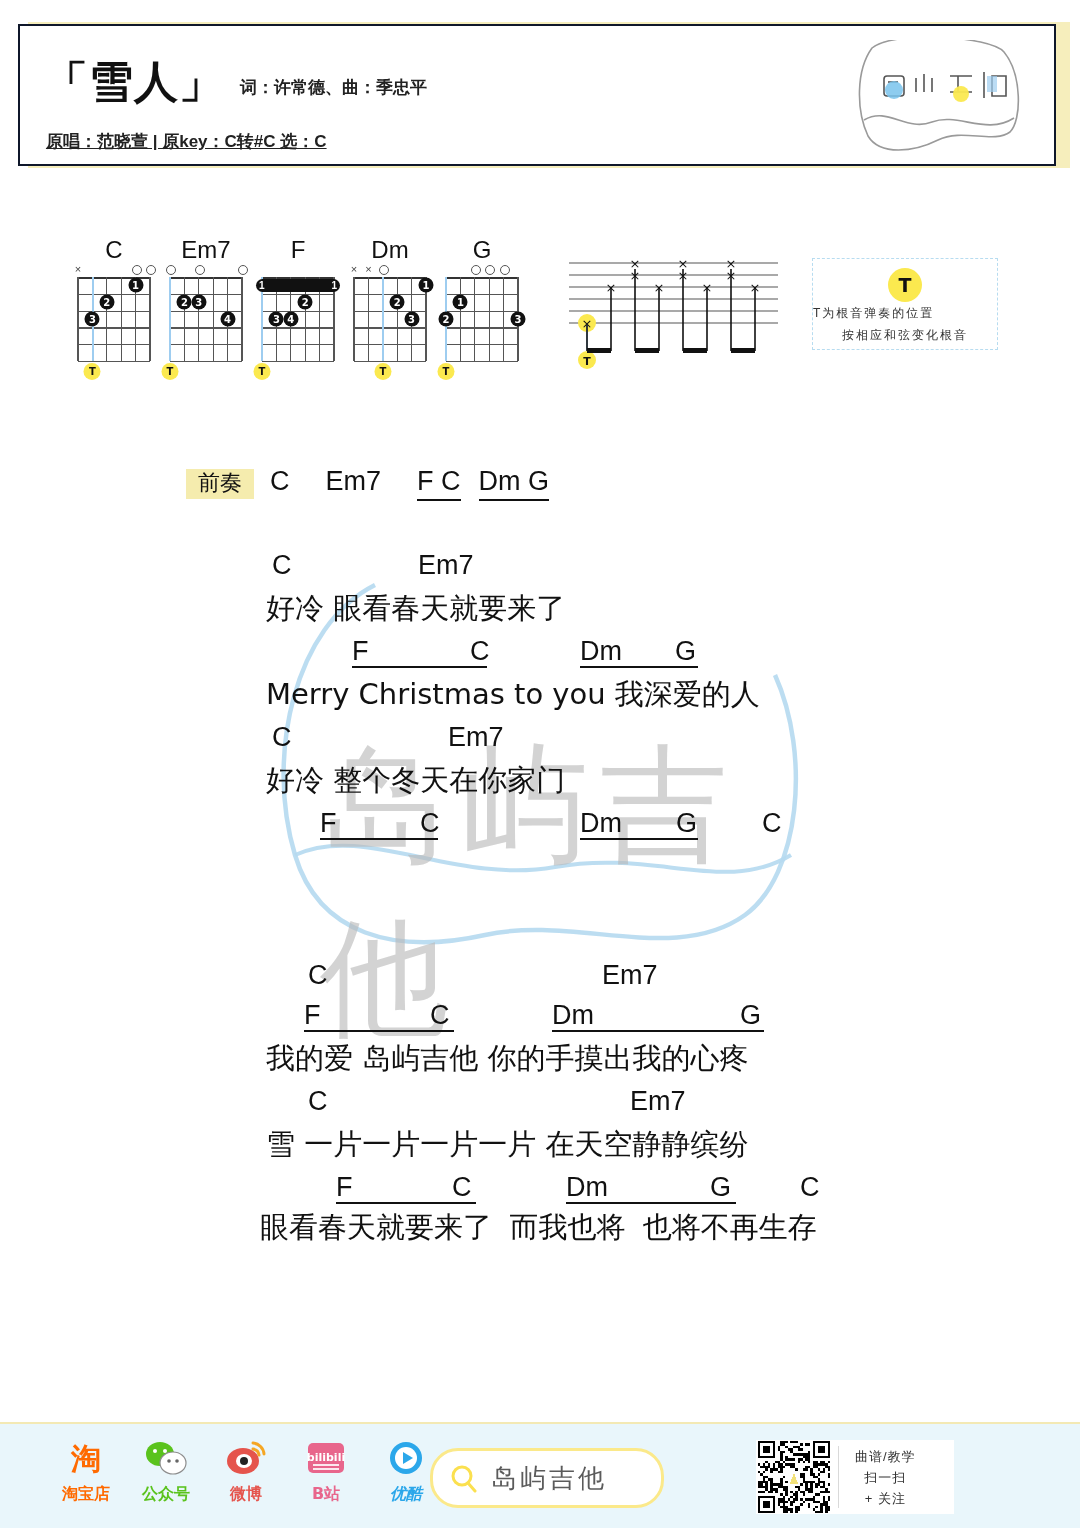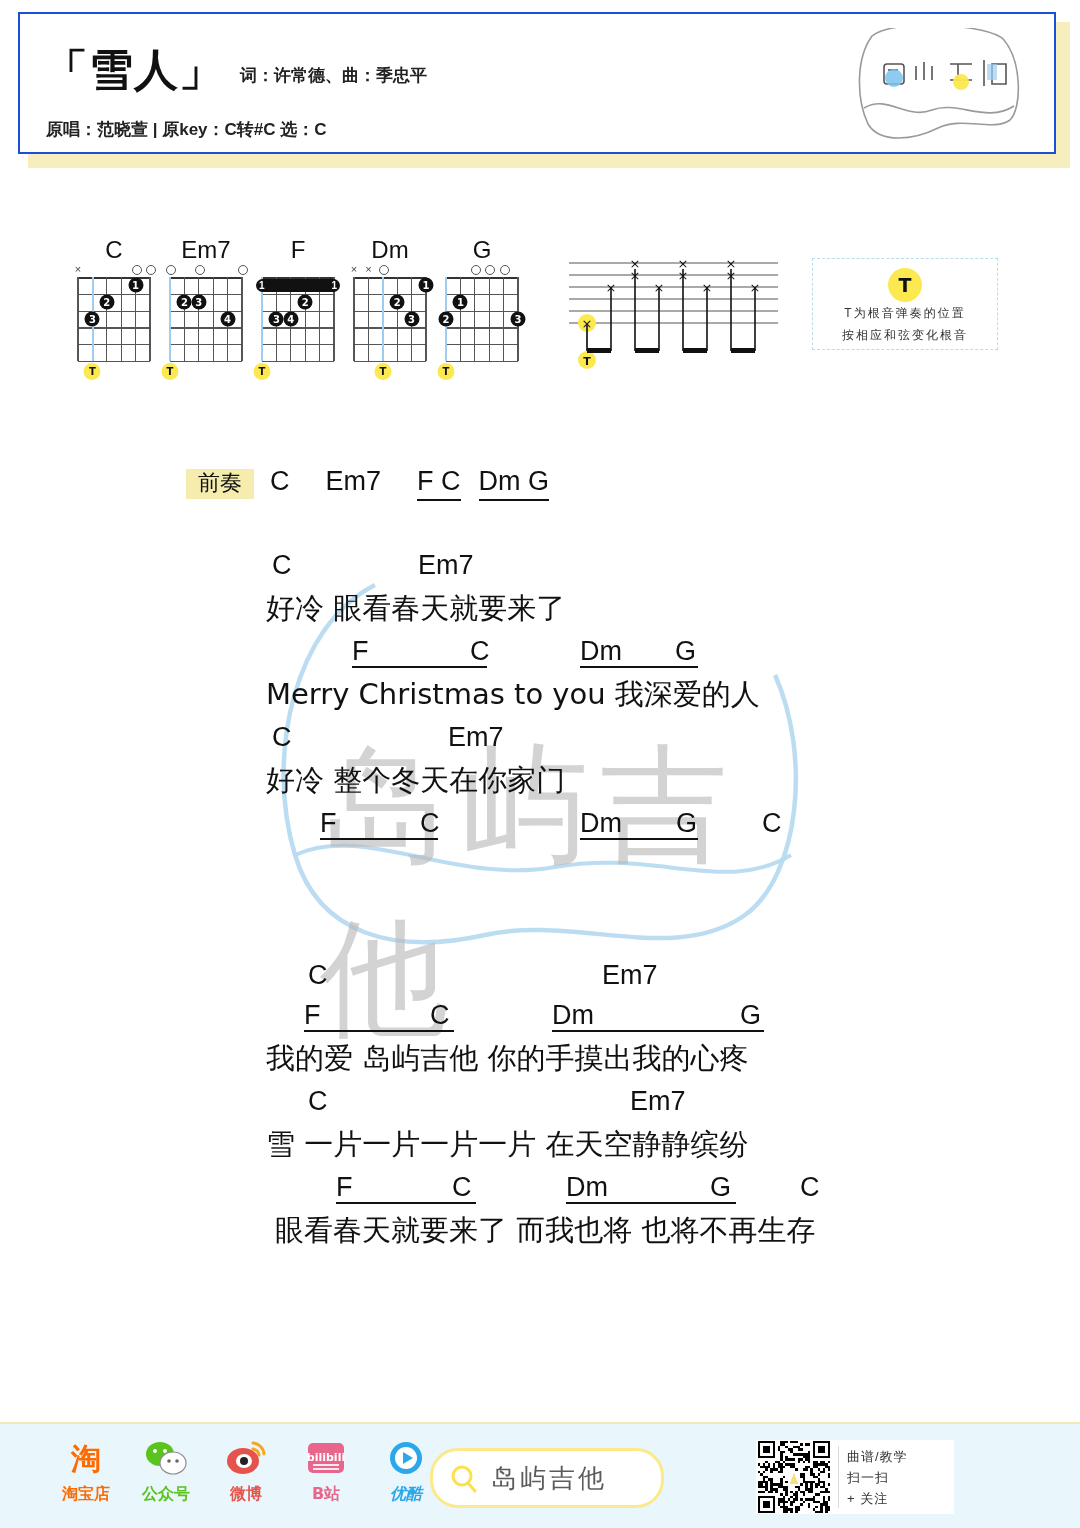--- a/index.html
+++ b/index.html
@@ -7,25 +7,25 @@
     width:1080px;height:1528px;
     background:#ffffff;
     font-family:"Liberation Sans","DejaVu Sans",sans-serif;
     position:relative;overflow:hidden;
   }
   .page{position:absolute;inset:0;}
 
   
   .header-wrap{position:absolute;left:18px;top:12px;width:1044px;height:148px;}
   .header-shadow{position:absolute;left:10px;top:10px;width:1042px;height:146px;background:#f6eebc;}
-  .header-box{position:absolute;left:0;top:0;width:1038px;height:142px;background:#fff;border:2px solid #1d4ed8;box-sizing:border-box;}
+  .header-box{position:absolute;left:0;top:12px;width:1038px;height:142px;background:#fff;border:2px solid #0f172a;box-sizing:border-box;}
   .title-row{position:absolute;left:24px;top:34px;display:flex;align-items:flex-end;}
   .song-title{font-size:44px;font-weight:700;letter-spacing:1px;color:#111;line-height:1;font-family:"DejaVu Sans",sans-serif;}
   .credit{font-size:17px;color:#222;margin-left:16px;padding-bottom:5px;font-weight:600;}
-  .subline{position:absolute;left:26px;top:104px;font-size:17px;color:#222;font-weight:600;}
+  .subline{position:absolute;left:26px;top:104px;font-size:17px;color:#222;font-weight:600;text-decoration:underline;}
 
   
   .logo-mark{position:absolute;right:30px;top:14px;width:170px;height:116px;}
 
   
   .chords-area{position:absolute;left:0;top:236px;width:1080px;height:150px;}
   .chord{position:absolute;width:92px;}
   .chord .cname{text-align:center;font-size:24px;color:#111;height:28px;line-height:28px;font-family:"Liberation Sans",sans-serif;}
   .grid-wrap{position:relative;width:72px;height:84px;margin:0 auto;}
   .openrow{position:relative;height:13px;width:72px;margin:0 auto;}
@@ -40,21 +40,21 @@
   .barre{position:absolute;height:13px;background:#111;border-radius:7px;}
   .barre .bn{position:absolute;color:#fff;font-size:10px;line-height:13px;font-weight:700;}
   .tmark{position:absolute;width:17px;height:17px;border-radius:50%;background:#fbe94f;color:#111;font-size:10px;font-weight:700;line-height:17px;text-align:center;transform:translateX(-50%);font-family:"DejaVu Sans",sans-serif;}
 
   
   .strum{position:absolute;left:565px;top:255px;width:215px;height:115px;}
 
   
   .tnote{position:absolute;left:812px;top:258px;width:186px;height:92px;border:1.6px dashed #b7dcf0;box-sizing:border-box;background:#fff;}
   .tnote-badge{position:absolute;left:50%;top:9px;transform:translateX(-50%);width:34px;height:34px;border-radius:50%;background:#fbe94f;color:#111;text-align:center;line-height:34px;font-size:19px;font-weight:700;font-family:"DejaVu Sans",sans-serif;}
-  .tnote-l1{position:absolute;left:0;right:0;top:46px;text-align:center;font-size:12px;letter-spacing:2px;color:#333;}
+  .tnote-l1{position:absolute;left:0;right:0;top:46px;text-align:left;font-size:12px;letter-spacing:2px;color:#333;}
   .tnote-l2{position:absolute;left:0;right:0;top:68px;text-align:center;font-size:12px;letter-spacing:2px;color:#333;}
 
   
   .intro{position:absolute;left:186px;top:466px;display:flex;align-items:center;}
   .intro-tag{background:#f5ecae;color:#111;font-size:22px;padding:3px 12px 5px;line-height:1;font-weight:500;}
   .intro-chords{margin-left:16px;font-size:27px;color:#111;letter-spacing:0px;display:flex;align-items:baseline;}
   .intro-chords .ch{margin-right:18px;}
   .intro-chords .pair{display:inline-block;border-bottom:2px solid #111;padding-bottom:2px;margin-right:18px;}
   .intro-chords .pair .ch{margin-right:0;}
 
@@ -77,21 +77,21 @@
   .social{position:absolute;left:46px;top:12px;display:flex;}
   .sitem{width:80px;text-align:center;}
   .sicon{height:44px;display:flex;align-items:center;justify-content:center;}
   .slabel{font-size:16px;margin-top:4px;font-weight:700;font-family:"DejaVu Sans",sans-serif;}
   .searchpill{position:absolute;left:430px;top:24px;width:228px;height:54px;border:3px solid #fbe98a;border-radius:28px;background:#fff;display:flex;align-items:center;}
   .searchpill .q{margin-left:16px;}
   .searchpill .stext{font-size:26px;color:#5b5b5b;margin-left:12px;letter-spacing:3px;font-family:"DejaVu Sans",sans-serif;}
   .qrbox{position:absolute;left:756px;top:16px;width:198px;height:74px;background:#fff;display:flex;align-items:center;}
   .qr{width:72px;height:72px;margin-left:2px;}
   .qrdiv{width:1px;height:62px;background:#d9d9d9;margin:0 8px;}
-  .qrtext div{font-size:13px;color:#333;line-height:21px;letter-spacing:1px;}
+  .qrtext div{font-size:13px;color:#333;line-height:21px;text-align:center;letter-spacing:1px;margin-left:8px;}
 </style>
 </head>
 <body>
 
 <div class="page">
 
   <div class="header-wrap">
     <div class="header-shadow"></div>
     <div class="header-box">
       <div class="title-row">
@@ -394,21 +394,21 @@
         <div class="crow">
           <span class="c" style="left: 336px;">F</span>
           <span class="ul" style="left: 336px; width: 140px;"></span>
           <span class="c" style="left: 452px;">C</span>
           <span class="c" style="left: 566px;">Dm</span>
           <span class="ul" style="left: 566px; width: 170px;"></span>
           <span class="c" style="left: 710px;">G</span>
           <span class="c" style="left: 800px;">C</span>
         </div>
         <div class="lrow">
-          <span class="lx" style="left: 275px;">眼看春天就要来了  而我也将  也将不再生存</span>
+          <span class="lx" style="left: 260px; font-family: Liberation Mono, monospace;">眼看春天就要来了  而我也将  也将不再生存</span>
         </div>
       </div>
     </div>
 
   <div class="footer">
     <div class="social">
         <div class="sitem">
           <div class="sicon">
             <svg width="40" height="40" viewBox="0 0 40 40">
               <text x="20" y="31" text-anchor="middle" font-size="30" font-weight="bold" font-family="DejaVu Sans, sans-serif" fill="#ff6a00">淘</text>

